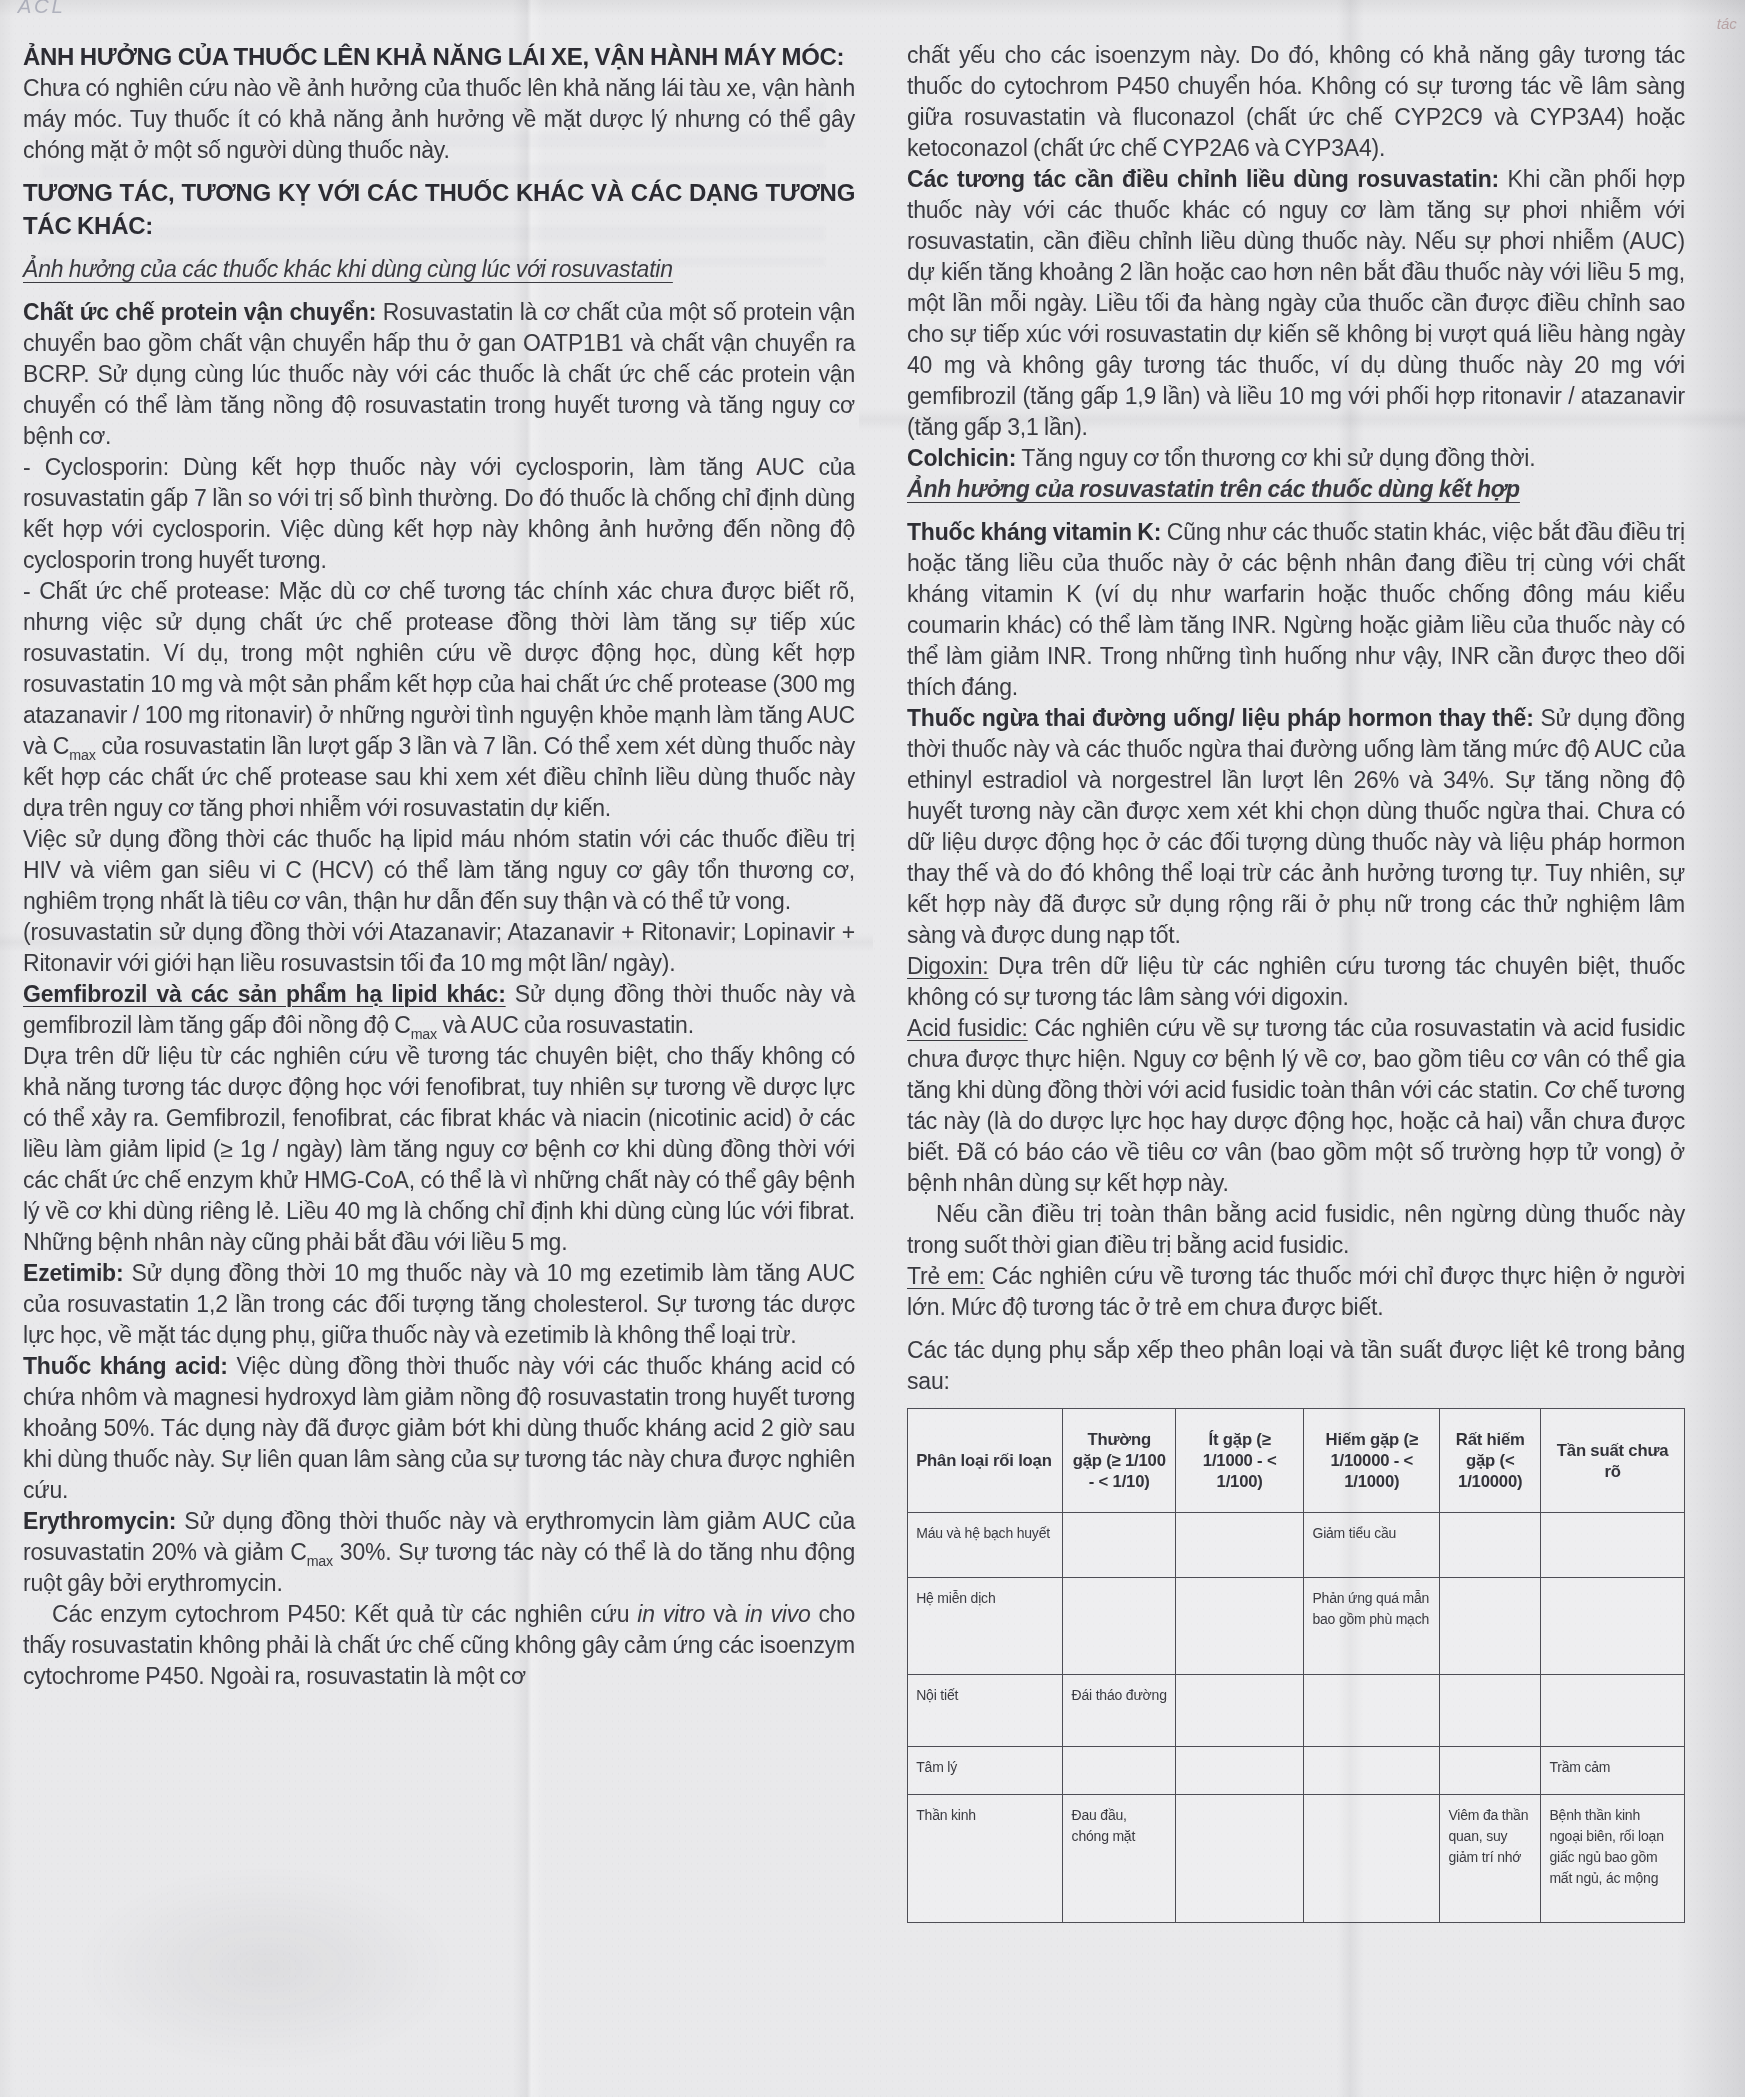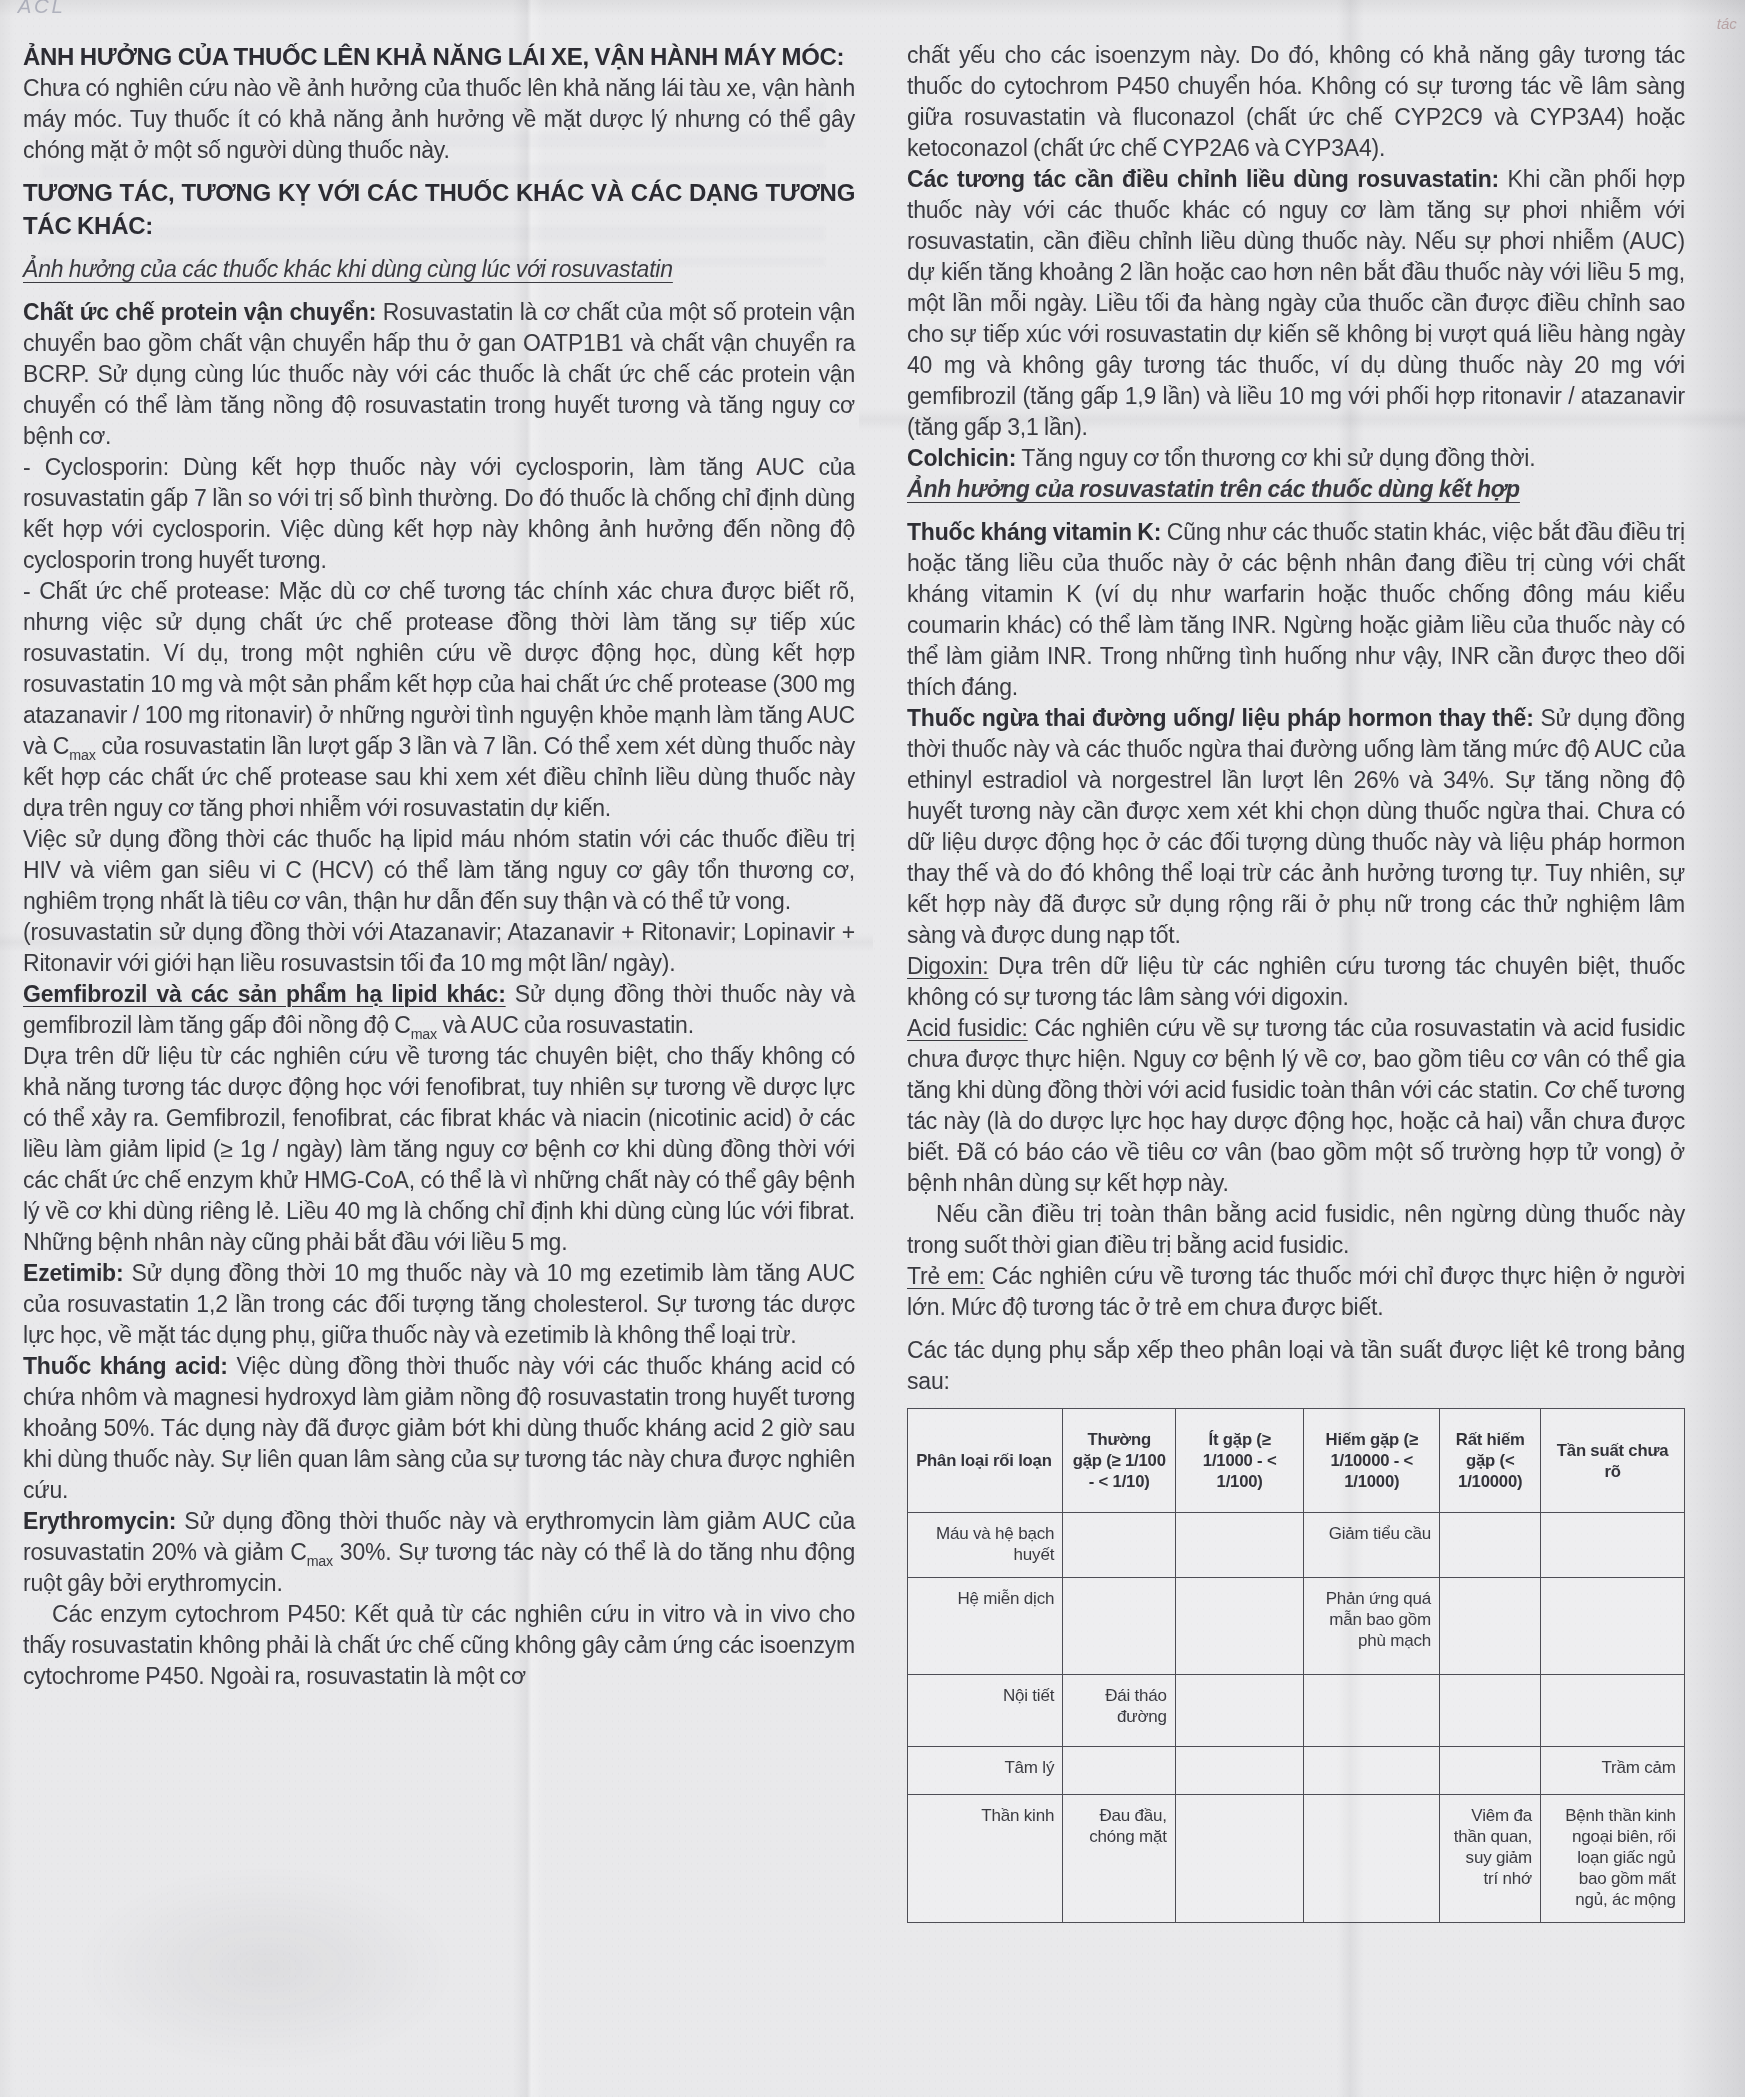--- a/index.html
+++ b/index.html
@@ -48,27 +48,27 @@
   .h1{font-weight:bold;font-size:24px;line-height:33px;color:#2c2c33;letter-spacing:-0.3px;}
   .subh{font-style:italic;text-decoration:underline;text-decoration-thickness:1.4px;text-underline-offset:4.8px;}
   .subh.bold{font-weight:bold;}
   b.lead{color:#2e2e34;}
   .u{text-decoration:underline;text-decoration-thickness:1.4px;text-underline-offset:4.1px;}
   .ind{text-indent:29px;}
   .mt1{margin-top:9.5px;}
   .mt2{margin-top:17.7px;}
   .mt3{margin-top:12px;}
   sub{font-size:0.62em;line-height:0;}
-  .it{}
+  .it{font-style:italic;}
 
   
   table.adr{border-collapse:collapse;width:100%;margin-top:11px;table-layout:fixed;
     background:rgba(255,255,255,.25);}
   table.adr th,table.adr td{border:1.7px solid #4d4d55;padding:5.5px 8.2px;vertical-align:middle;
-    font-size:17px;line-height:21px;letter-spacing:-0.2px;text-align:right;}
+    font-size:14px;line-height:21px;letter-spacing:-0.2px;text-align:left;}
   table.adr th{font-weight:bold;text-align:center;color:#33333a;font-size:16.7px;line-height:21px;}
   table.adr th:first-child{text-align:left;}
   table.adr td{vertical-align:top;padding-top:9.5px;color:#3a3a40;}
   tr.hrow{height:104px;}
   tr.r0{height:65px;} tr.r1{height:97px;} tr.r2{height:72px;} tr.r3{height:48px;margin-top:44px;} tr.r4{height:128px;}
 </style>
 </head>
 <body>
 
 <div class="noise"></div>

